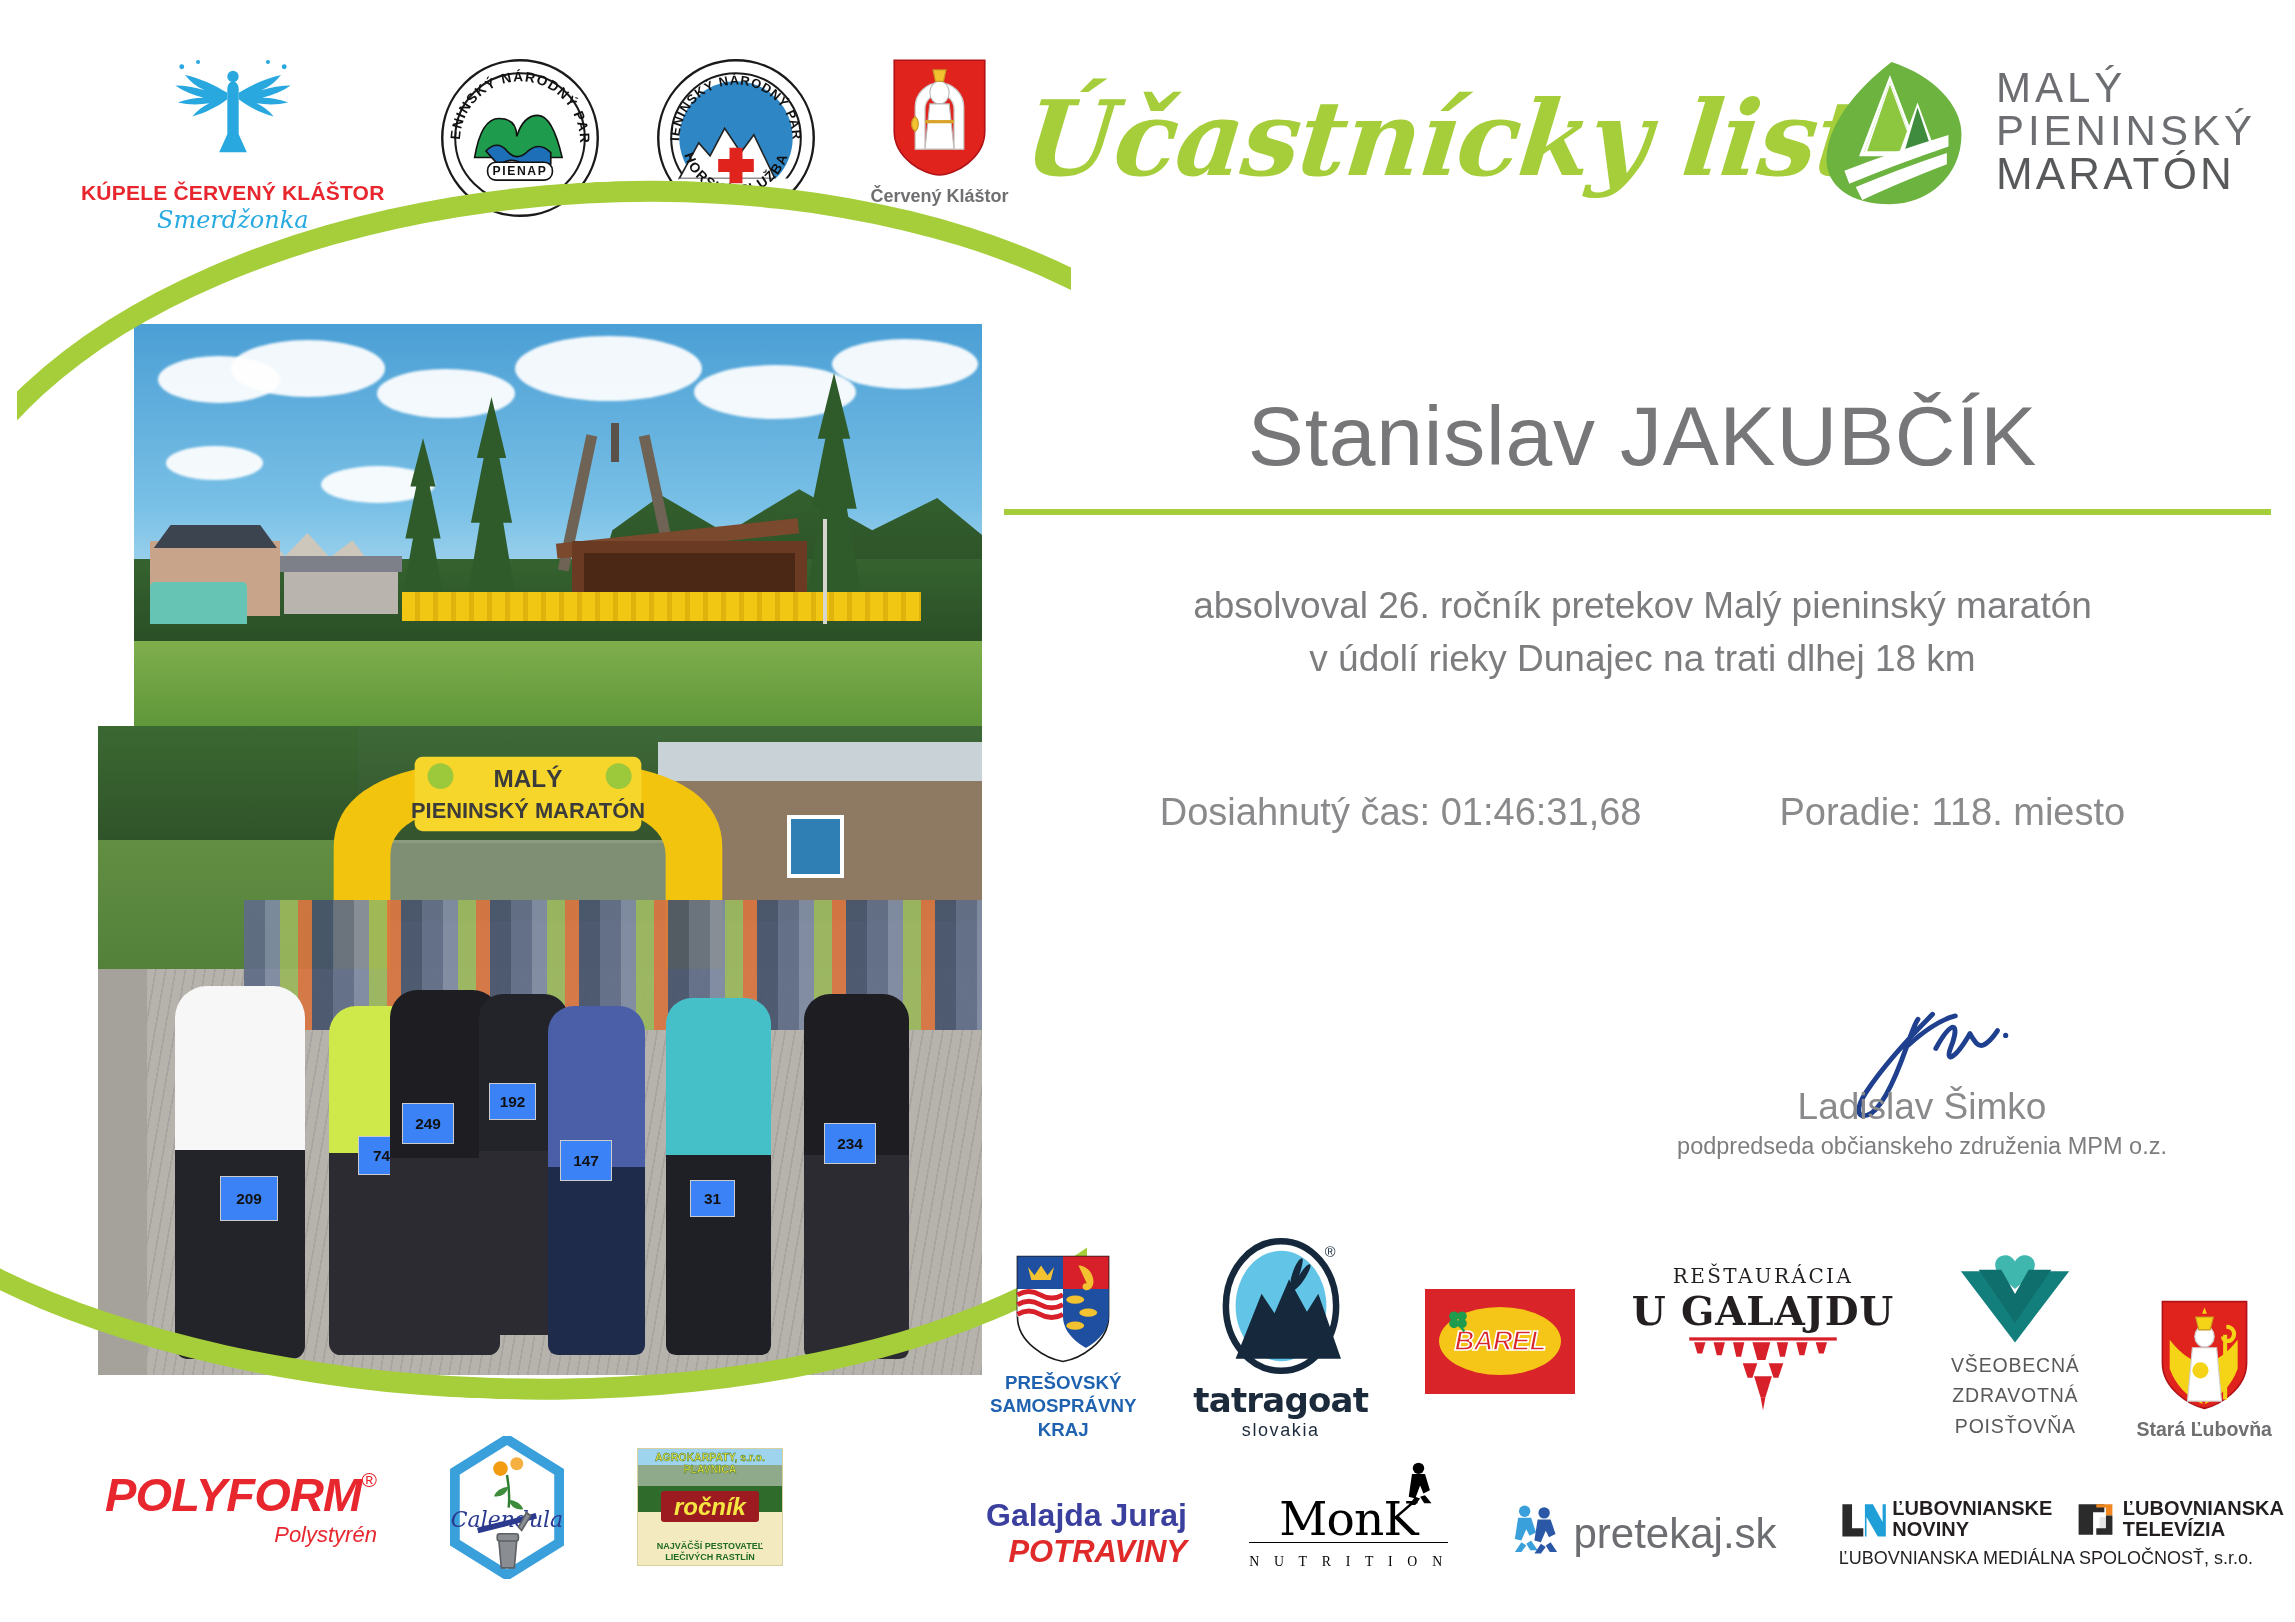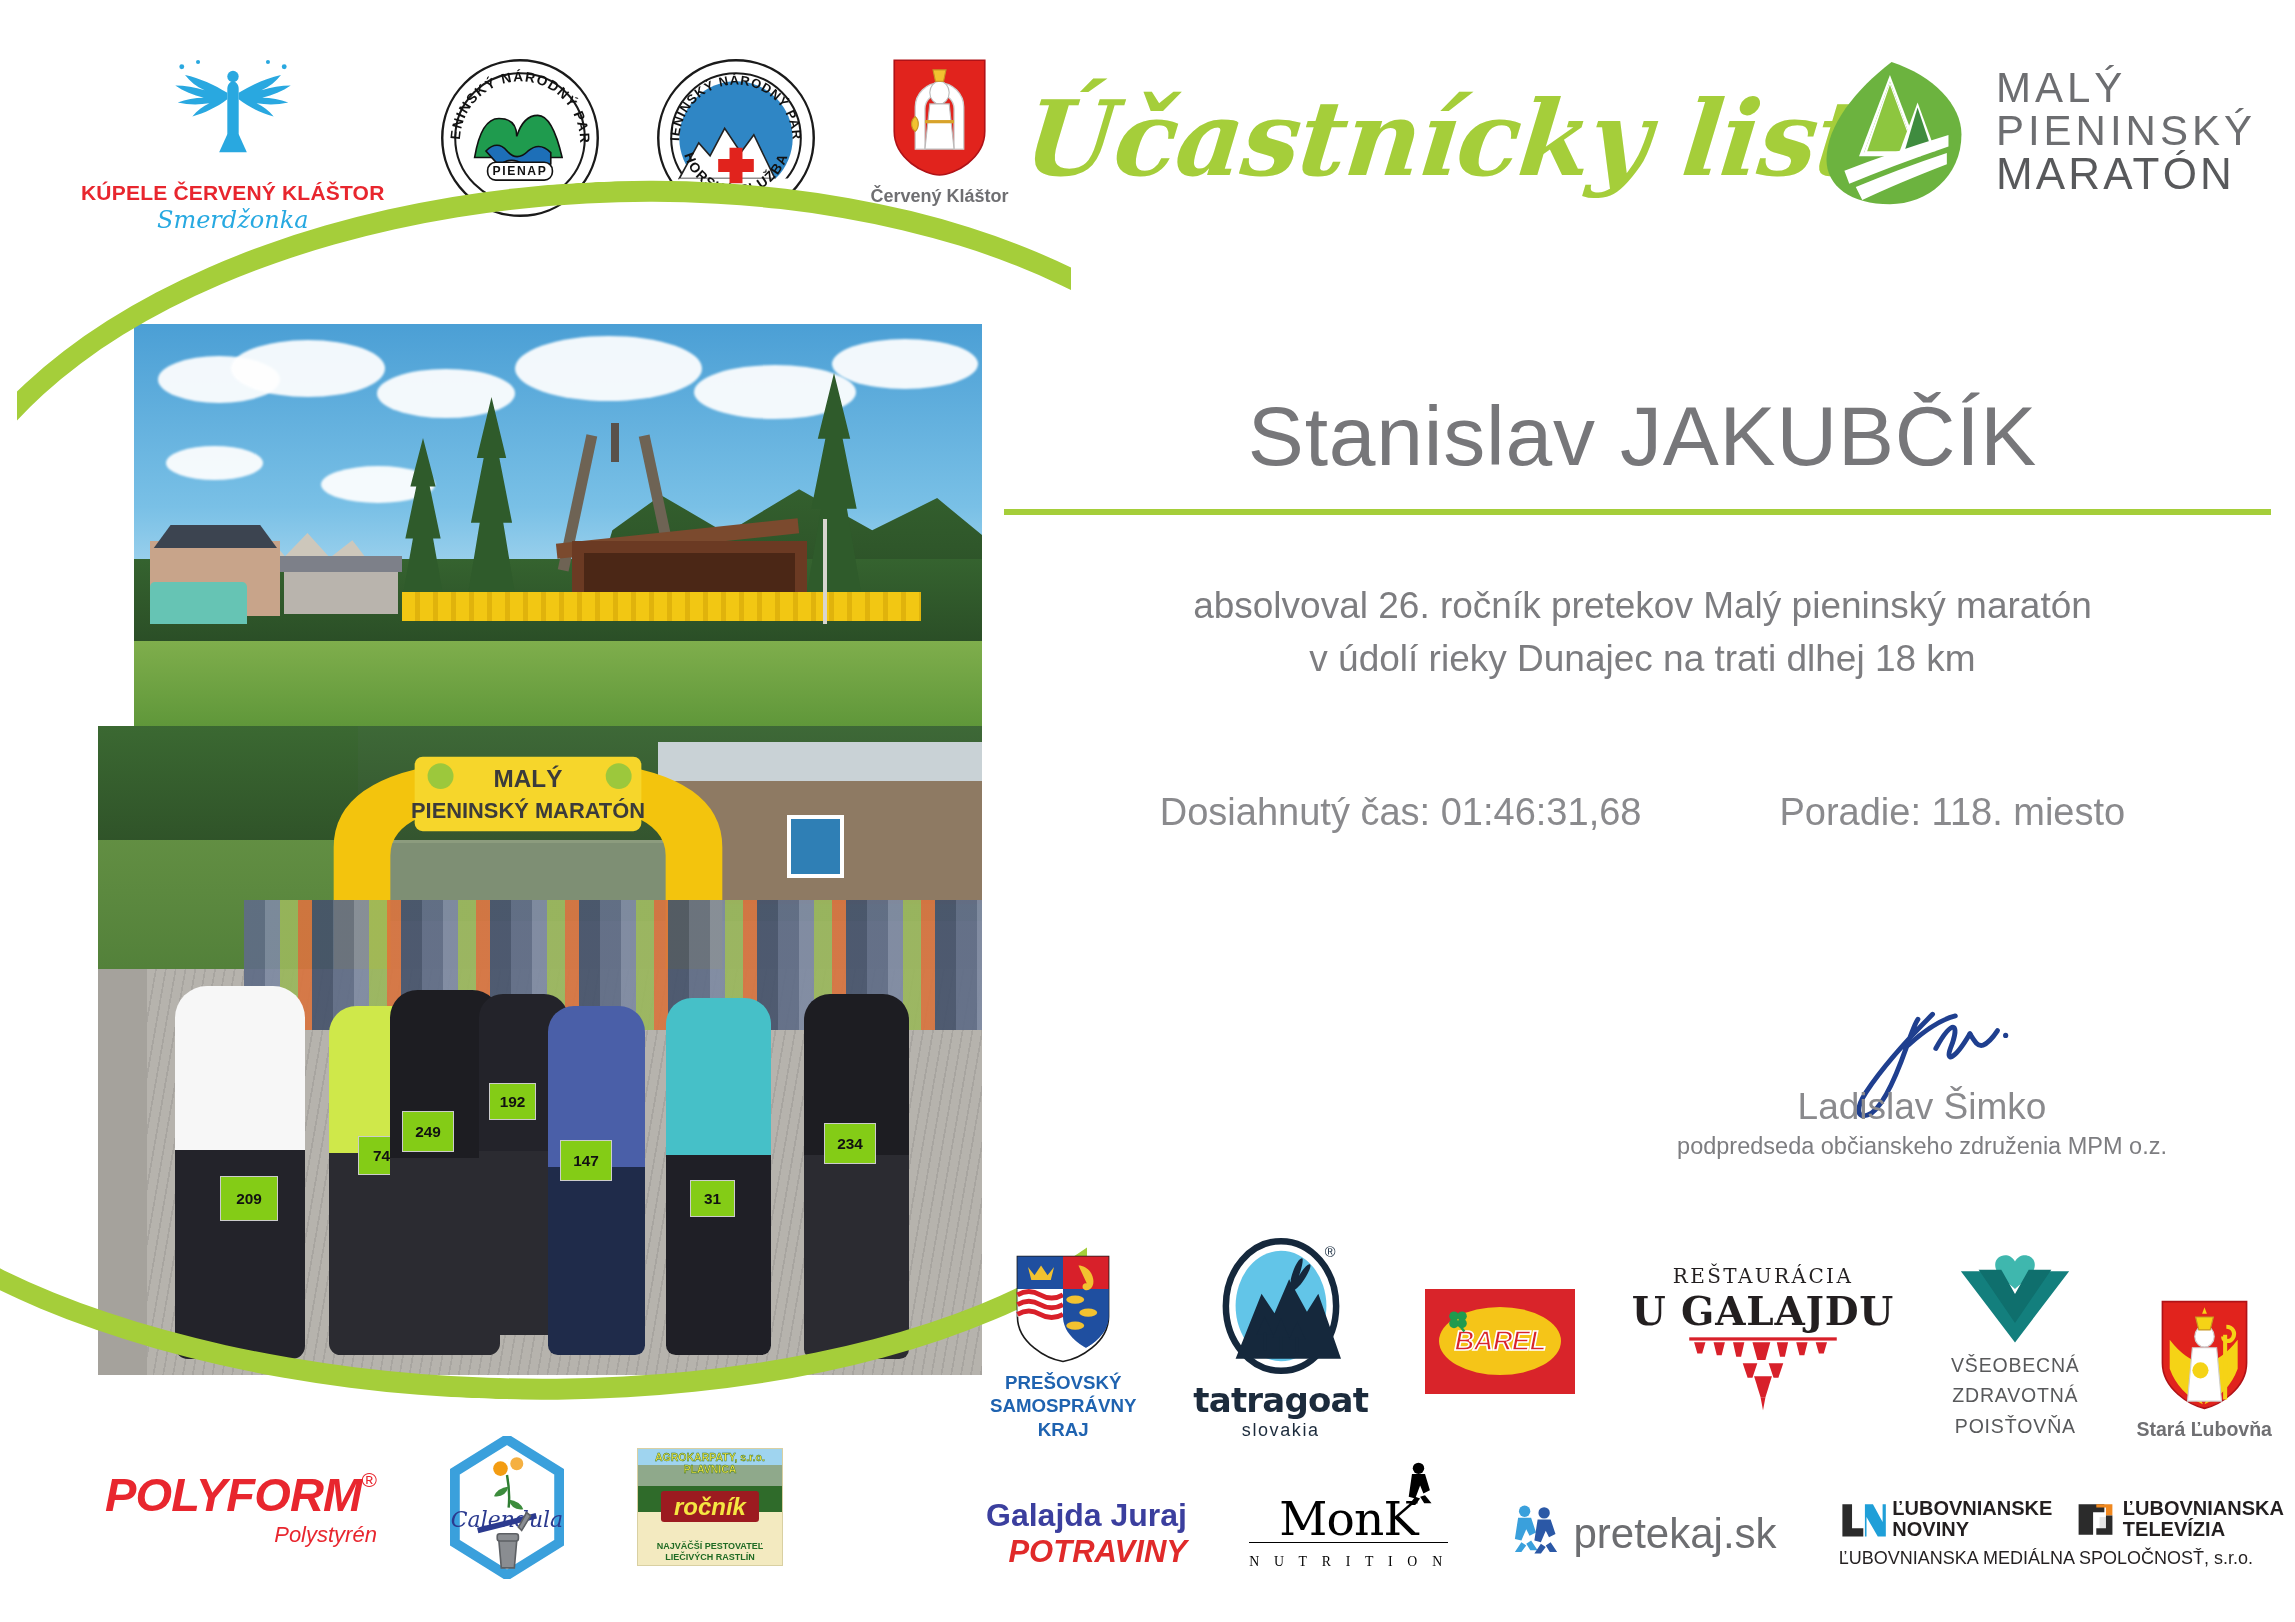--- a/index.html
+++ b/index.html
@@ -79,21 +79,21 @@
   .mtn { position: absolute; background: #cdc7bb; }
   .forest { position: absolute; background: linear-gradient(180deg,#35632f,#2a4d26); }
   .grass { position: absolute; background: linear-gradient(180deg,#7fae4c,#5e9639); }
   .bldg { position: absolute; }
   .tree { position: absolute; background: #2f5b2b; }
 
   
   .road { position: absolute; background: repeating-linear-gradient(100deg,#b6b3ad 0 8px,#a8a5a0 8px 9.7px), repeating-linear-gradient(10deg,#b0ada7 0 11.4px,#a09d98 11.4px 13px); }
   .arch { position: absolute; }
   .runner { position: absolute; }
-  .bib { position: absolute; background: #84cc16; border: 0.8px solid #ccc; color: #111; font-weight: bold; display: flex; align-items: center; justify-content: center; font-size: 15.4px; }
+  .bib { position: absolute; background: #3b82f6; border: 0.8px solid #ccc; color: #111; font-weight: bold; display: flex; align-items: center; justify-content: center; font-size: 15.4px; }
 
   .swoosh-bot {
     position: absolute; left: -49px; bottom: -32px; width: 1087px; height: 292px; overflow: hidden;
   }
   .swoosh-bot::after {
     content: ""; position: absolute; left: -211px; bottom: 8px;
     width: 1379px; height: 616px; border-radius: 50%;
     border-bottom: 21px solid #a5ce3a;
     border-right: 21px solid #a5ce3a;
     border-top: 21px solid transparent;
@@ -348,21 +348,21 @@
       <div class="road" style="left:49px;top:243px;width:835px;height:406px;"></div>
 
       <div style="position:absolute;left:146px;top:174px;width:738px;height:130px;background:
         repeating-linear-gradient(90deg,#5f6c86 0 21px,#7e8aa2 21px 36px,#9ab75c 36px 54px,#d8743f 54px 68px,#46536b 68px 89px);opacity:.92;"></div>
 
       <div class="runner" style="left:77px;top:260px;width:130px;height:373px;background:linear-gradient(180deg,#f7f7f7 0 44%,#23232a 44% 100%);border-radius:32px 32px 13px 13px;"></div>
       <div class="bib" style="left:122px;top:450px;width:58px;height:45px;">209</div>
       <div class="runner" style="left:231px;top:280px;width:105px;height:349px;background:linear-gradient(180deg,#cfe84a 0 42%,#2b2b31 42% 100%);border-radius:27.6px 27.6px 11.4px 11.4px;"></div>
       <div class="bib" style="left:260px;top:410px;width:47px;height:39px;">74</div>
       <div class="runner" style="left:292px;top:264px;width:110px;height:365px;background:linear-gradient(180deg,#1d1d22 0 46%,#2b2b31 46% 100%);border-radius:27.6px 27.6px 11.4px 11.4px;"></div>
-      <div class="bib" style="left:304px;top:377px;width:52px;height:41px;margin-top:8px;">249</div>
+      <div class="bib" style="left:304px;top:377px;width:52px;height:41px;">249</div>
       <div class="runner" style="left:381px;top:268px;width:89px;height:341px;background:linear-gradient(180deg,#23232a 0 46%,#2b2b31 46% 100%);border-radius:24px 24px 9.7px 9.7px;"></div>
       <div class="bib" style="left:391px;top:357px;width:47px;height:37px;">192</div>
       <div class="runner" style="left:450px;top:280px;width:97px;height:349px;background:linear-gradient(180deg,#4a5fa8 0 46%,#1f2b4a 46% 100%);border-radius:26px 26px 9.7px 9.7px;"></div>
       <div class="bib" style="left:462px;top:414px;width:52px;height:41px;">147</div>
       <div class="runner" style="left:568px;top:272px;width:105px;height:357px;background:linear-gradient(180deg,#46c0c8 0 44%,#1f1f26 44% 100%);border-radius:26px 26px 9.7px 9.7px;"></div>
       <div class="bib" style="left:592px;top:454px;width:45px;height:37px;">31</div>
       <div class="runner" style="left:706px;top:268px;width:105px;height:365px;background:linear-gradient(180deg,#1d1d22 0 44%,#2b2b31 44% 100%);border-radius:26px 26px 9.7px 9.7px;"></div>
       <div class="bib" style="left:726px;top:397px;width:52px;height:41px;">234</div>
     </div>
 

